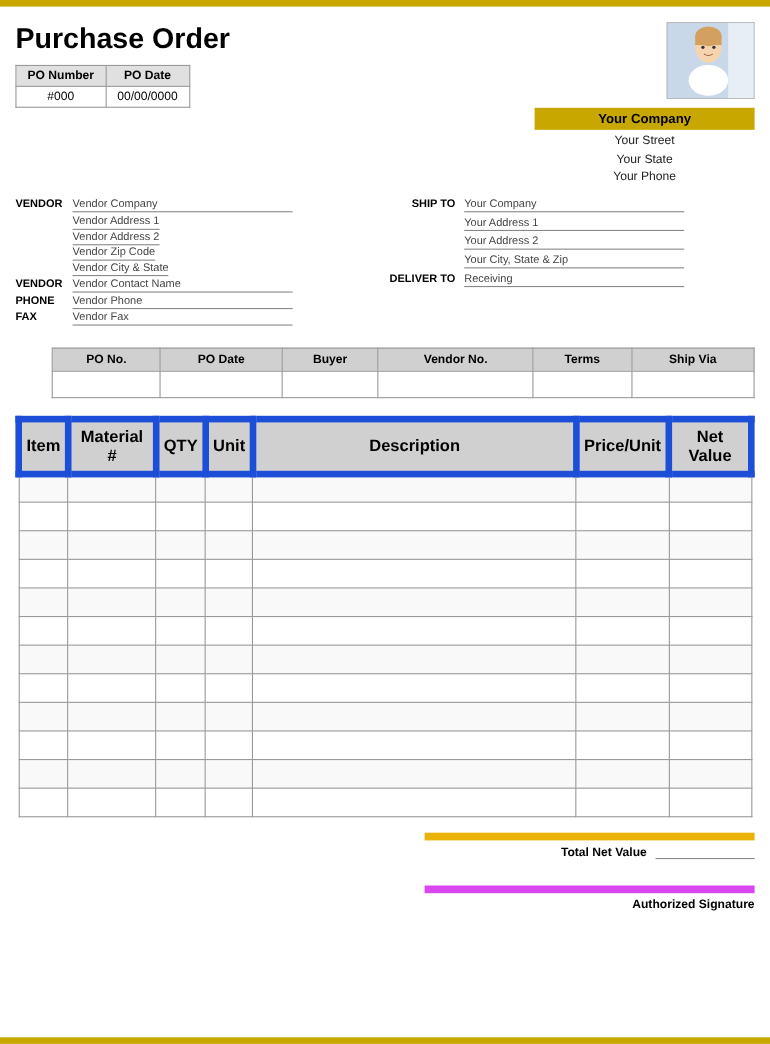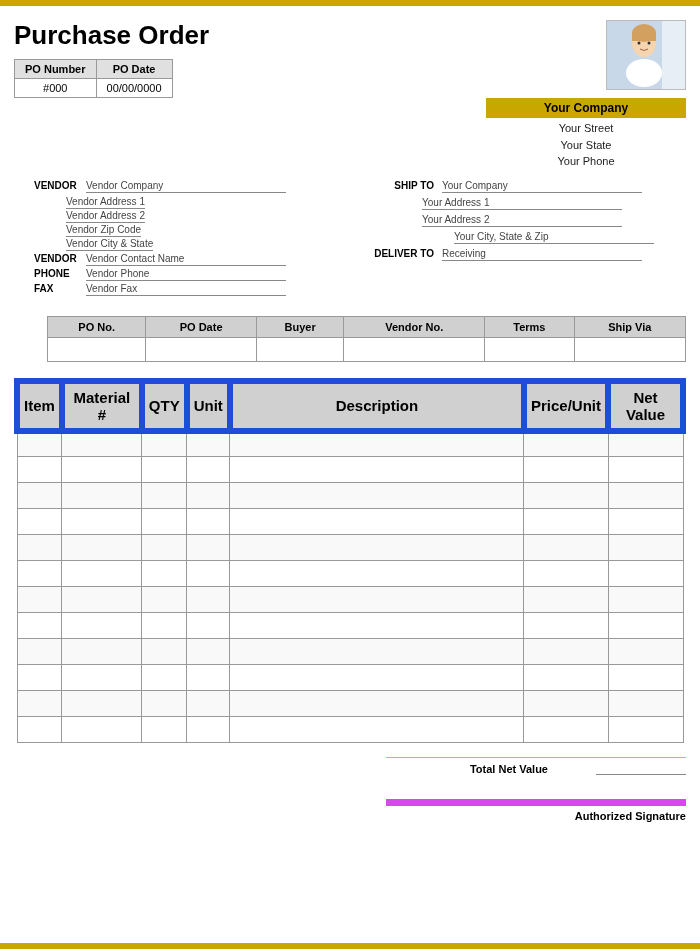--- a/index.html
+++ b/index.html
@@ -110,21 +110,20 @@
     .vendor-section {
       flex: 0 0 340px;
     }
     .ship-section {
       flex: 1;
     }
     .field-row {
       display: flex;
       align-items: baseline;
       margin-bottom: 2px;
-      margin-left: 20px;
     }
     .field-label {
       font-weight: bold;
       font-size: 10px;
       min-width: 52px;
       text-align: left;
       color: #000;
     }
     .field-value {
       font-size: 10px;
@@ -220,24 +219,23 @@
     
     .total-section {
       margin-top: 14px;
       display: flex;
       justify-content: flex-end;
       padding-right: 0;
     }
     .total-row {
       display: flex;
       align-items: center;
-      border-top: 1px solid #eab308;
+      border-top: 7px solid #eab308;
       padding-top: 4px;
       min-width: 300px;
-      gap: 40px;
     }
     .total-label {
       font-size: 11px;
       font-weight: bold;
       text-align: right;
       flex: 1;
       padding-right: 8px;
     }
     .total-value {
       font-size: 11px;
@@ -360,21 +358,21 @@
       <div class="field-row" style="margin-bottom:4px;">
         <span class="ship-label">SHIP TO</span>
         <span class="ship-value">Your Company</span>
       </div>
       <div class="field-row" style="margin-bottom:4px; margin-left:68px;">
         <span class="ship-value">Your Address 1</span>
       </div>
       <div class="field-row" style="margin-bottom:4px; margin-left:68px;">
         <span class="ship-value">Your Address 2</span>
       </div>
-      <div class="field-row" style="margin-bottom:4px; margin-left:68px;justify-content:center;">
+      <div class="field-row" style="margin-bottom:4px; margin-left:68px;">
         <span class="ship-value">Your City, State &amp; Zip</span>
       </div>
       <div class="field-row" style="margin-top:4px;">
         <span class="ship-label">DELIVER TO</span>
         <span class="ship-value">Receiving</span>
       </div>
     </div>
   </div>
 
   <div class="order-info-section">

